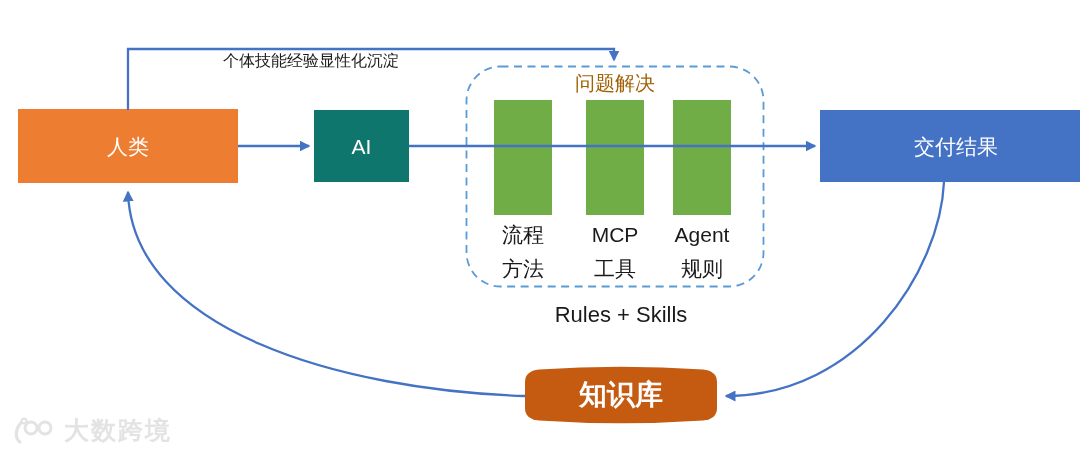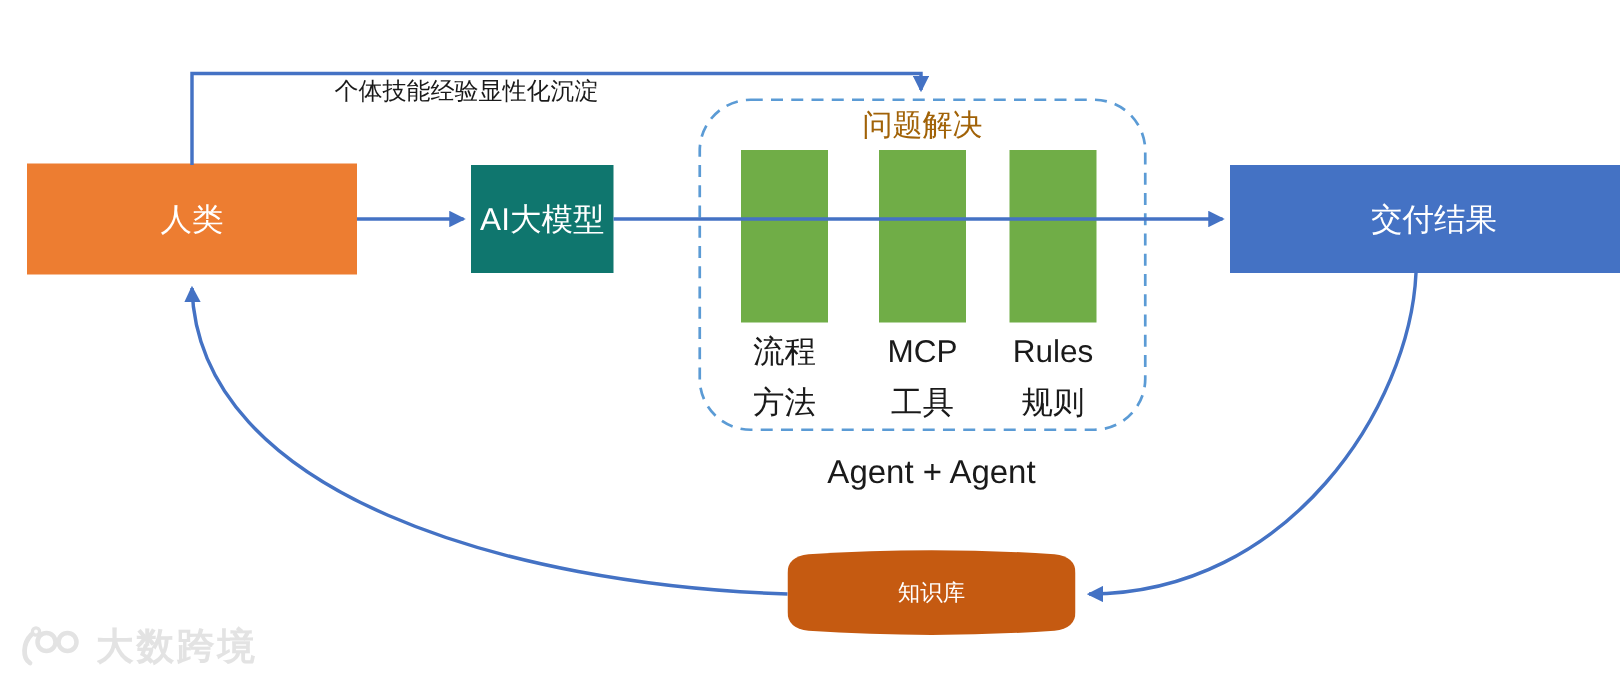--- a/index.html
+++ b/index.html
@@ -87,21 +87,22 @@
     position: absolute;
     left: 525px; top: 363px; width: 192px; height: 64px;
     z-index: 2;
   }
   .knowledge svg { position: absolute; left: 0; top: 0; }
   .knowledge .klabel {
     position: absolute;
     left: 0; top: 0; width: 100%; height: 100%;
     display: flex; align-items: center; justify-content: center;
     color: #ffffff;
-    font-size: 15px;
+    font-size: 28px;
+    font-weight: bold;
   }
 
   
   .overlay {
     position: absolute;
     left: 0; top: 0;
     z-index: 5;
     pointer-events: none;
   }
 
@@ -125,21 +126,20 @@
 <body>
 
 <div class="canvas">
 
   <div class="node node-human">
     <span class="nline">人类</span>
   </div>
 
   <div class="node node-ai">
     <span class="nline">AI</span>
-    <span class="nline">大模型</span>
   </div>
 
   <div class="node node-deliver">
     <span class="nline">交付</span>
     <span class="nline">结果</span>
   </div>
 
   <div class="solution-group">
     <div class="solution-title">问题解决</div>
 
@@ -149,27 +149,27 @@
 
     <div class="bar-label bar-label-1">
       <span>流程</span><br>
       <span>方法</span>
     </div>
     <div class="bar-label bar-label-2">
       <span>MCP</span><br>
       <span>工具</span>
     </div>
     <div class="bar-label bar-label-3">
-      <span>Rules</span><br>
+      <span>Agent</span><br>
       <span>规则</span>
     </div>
   </div>
 
   <div class="feedback-label">个体技能经验显性化沉淀</div>
-  <div class="agent-skills-label">Agent + Agent</div>
+  <div class="agent-skills-label">Rules + Skills</div>
 
   <div class="knowledge">
     <svg width="192" height="64" viewBox="0 0 192 64">
       <path d="M0,19 Q0,8 14,6.5 Q96,1 178,6.5 Q192,8 192,19 L192,45 Q192,56 178,57.5 Q96,63 14,57.5 Q0,56 0,45 Z" fill="#C55A11"></path>
     </svg>
     <span class="klabel">知识库</span>
   </div>
 
   <svg class="overlay" width="1080" height="457" viewBox="0 0 1080 457">
     <defs>

